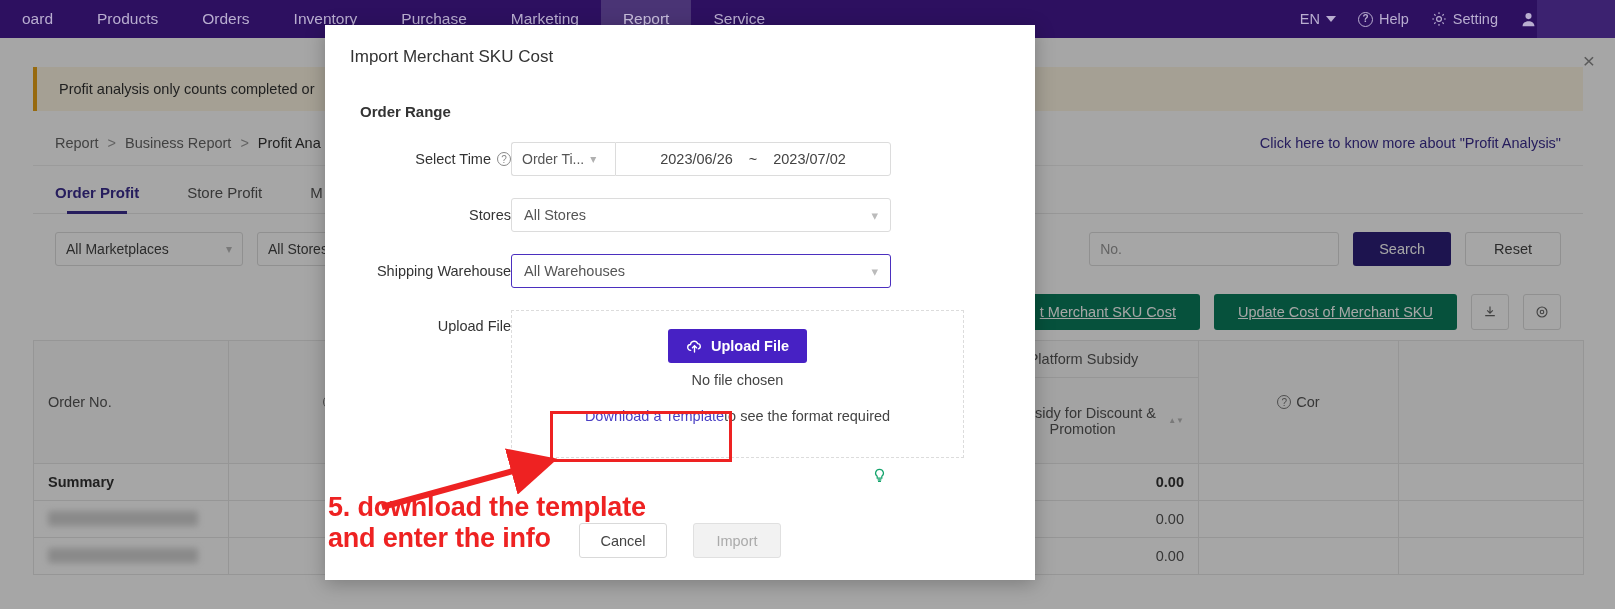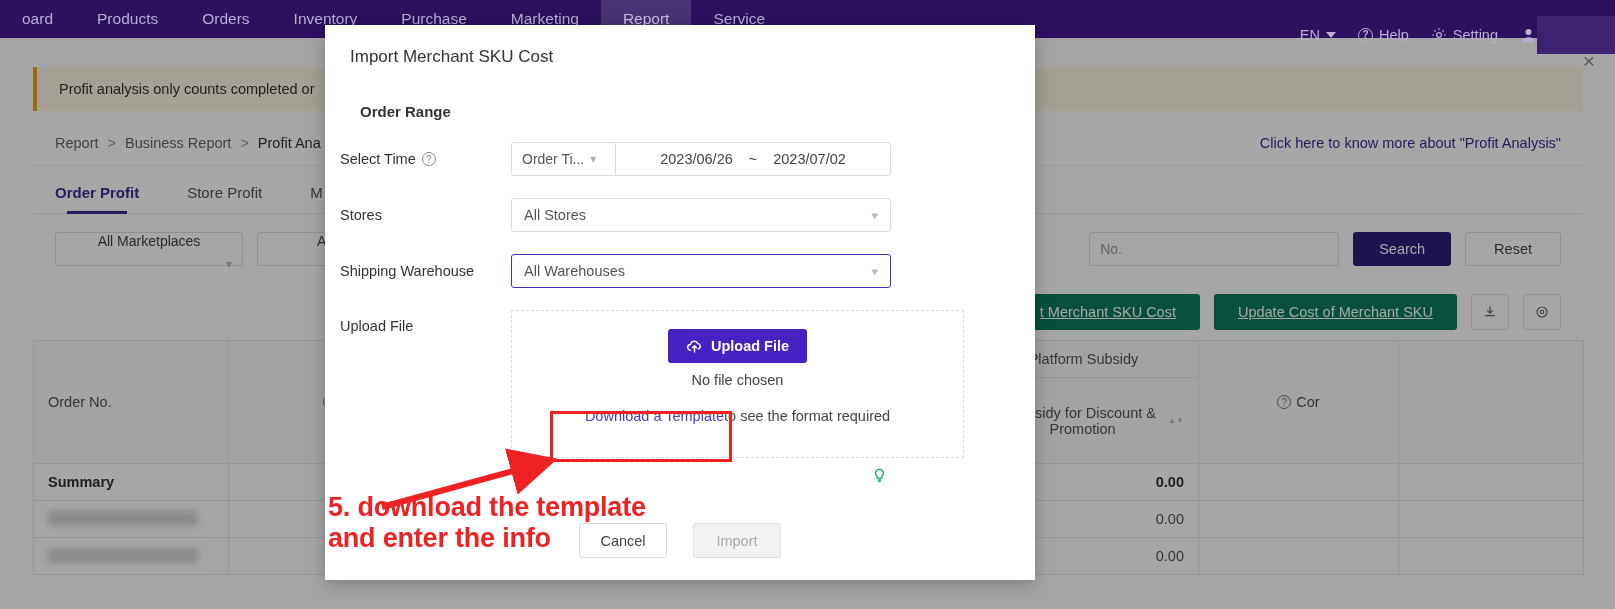--- a/index.html
+++ b/index.html
@@ -19,21 +19,21 @@
     background: #2d1060;
     display: flex; 
   }
   .nav-items { display: flex; align-items: center; height: 38px; }
   .nav-item {
     color: #b9aed0; font-size: 15.5px; height: 38px;
     display: flex; align-items: center; padding: 0 22px; white-space: nowrap;
   }
   .nav-item.active { background: #4a3475; color: #c8bedc; }
   .nav-right {
-    position: absolute; right: 0; top: 16px; height: 38px;
+    position: absolute; right: 0; top: 0; height: 38px;
     display: flex; align-items: center; gap: 0px; color: #b9aed0; font-size: 14.5px;
   }
   .nav-right > div { display: flex; align-items: center; gap: 6px; padding: 0 11px; white-space: nowrap; }
   .nav-avatar-box { width: 78px; height: 38px; background: #3c2270; }
   .caret-down {
     width: 0; height: 0; border-left: 5px solid transparent;
     border-right: 5px solid transparent; border-top: 6px solid #b9aed0;
   }
   .ico-circle {
     width: 15px; height: 15px; border-radius: 50%;
@@ -82,21 +82,21 @@
     content: ""; position: absolute; left: 12px; right: 12px;
     bottom: -1px; height: 3px; background: #3b2d8f;
   }
   .filters-row {
     position: absolute; left: 33px; top: 176px; width: 1550px; height: 70px;
     display: flex; align-items: center; padding: 0 22px; gap: 14px; background: #fff;
   }
   .sel {
     height: 34px; border: 1px solid #ddd; border-radius: 3px;
     display: flex; align-items: center; padding: 0 10px;
-    font-size: 14px; color: #444; background: #fff; gap: 8px; flex-direction: column;
+    font-size: 14px; color: #444; background: #fff; gap: 8px;
   }
   .sel .chev { margin-left: auto; color: #bbb; font-size: 12px; }
   .sel-w1 { width: 188px; }
   .sel-w2 { width: 180px; }
   .txtin {
     height: 34px; border: 1px solid #ddd; border-radius: 3px;
     display: flex; align-items: center; padding: 0 10px;
     font-size: 14px; color: #999; background: #fff; width: 250px;
   }
   .btn-primary {
@@ -162,21 +162,21 @@
     font-size: 17px; color: #333;
   }
   .modal-body { position: absolute; left: 0; top: 78px; width: 692px; }
   .section-head {
     font-size: 15px; font-weight: bold; color: #333;
     margin-left: 35px; margin-bottom: 22px;
   }
   .frow { display: flex; align-items: flex-start; margin-bottom: 22px; }
   .flabel {
     width: 186px; padding-left: 15px; font-size: 14.5px;
-    color: #333; display: flex; align-items: center; gap: 6px; height: 34px;
+    color: #333; display: flex; align-items: center; gap: 6px; height: 34px; justify-content: flex-end;
   }
   .qmark-dark {
     width: 14px; height: 14px; border-radius: 50%; border: 1.3px solid #888;
     font-size: 10px; display: inline-flex; align-items: center;
     justify-content: center; color: #888;
   }
   .time-wrap { display: flex; }
   .time-type {
     width: 104px; height: 34px; border: 1px solid #dcdcdc; border-right: none;
     border-radius: 3px 0 0 3px; background: #fff; display: flex;

